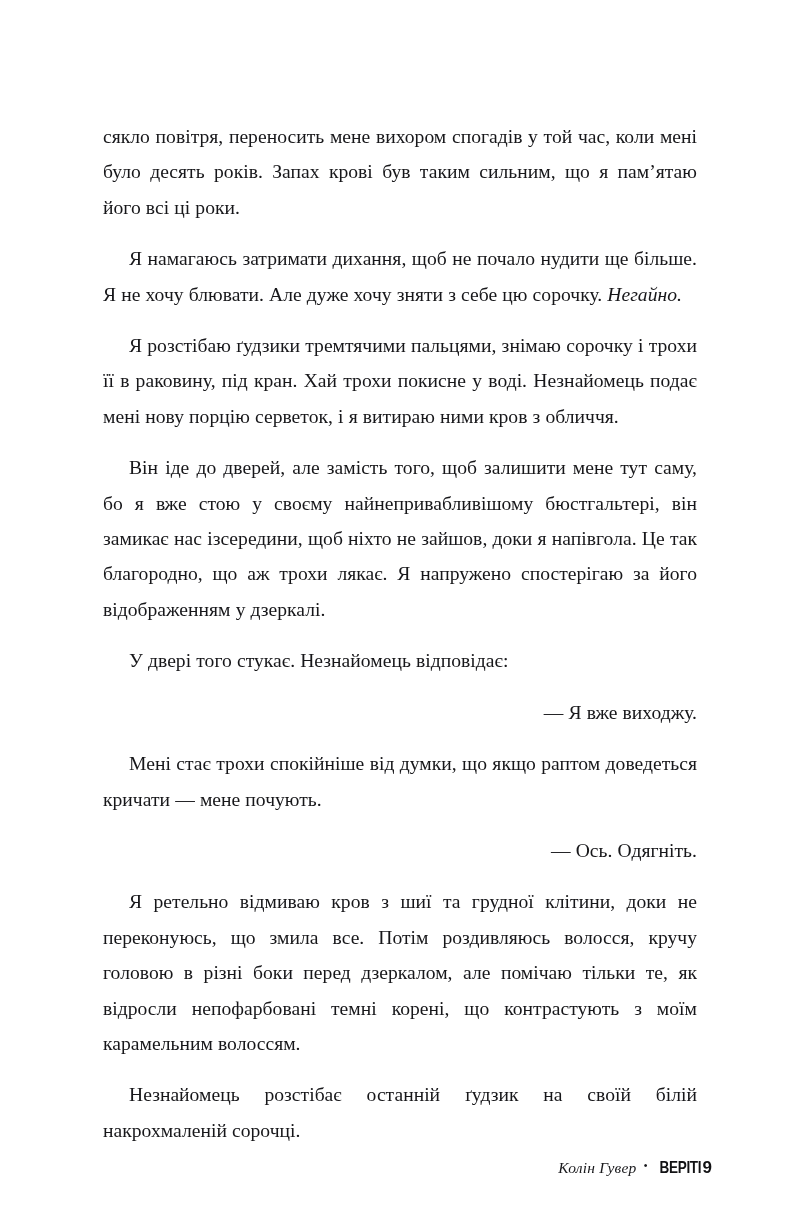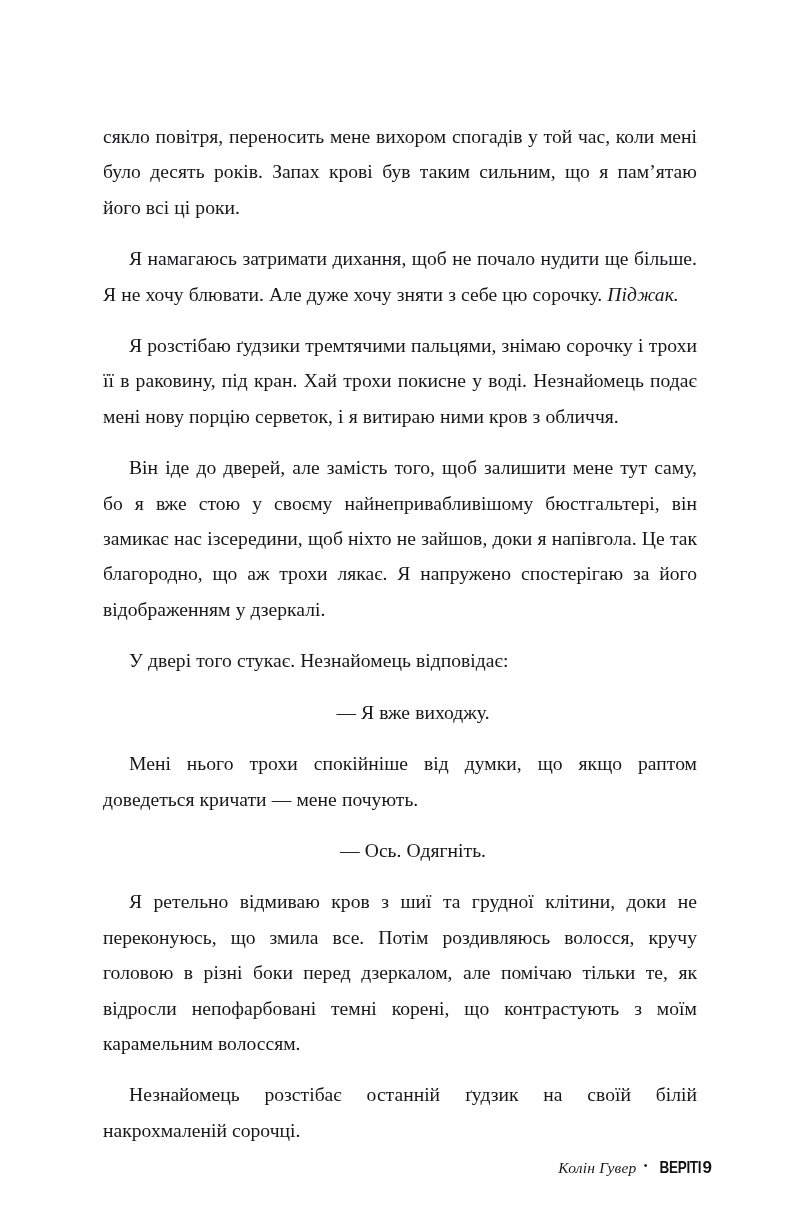--- a/index.html
+++ b/index.html
@@ -48,21 +48,21 @@
   .para.cont {
     text-indent: 0;
   }
 
   .para em {
     font-style: italic;
   }
 
   
   .para.dialogue {
-    text-align: center;
+    text-align: right;
   }
 
   .footer {
     position: absolute;
     right: 88px;
     top: 1158px;
     display: flex;
     align-items: baseline;
     gap: 7px;
     white-space: nowrap;
@@ -99,31 +99,31 @@
 </style>
 </head>
 <body>
 
 <div class="page">
 
   <div class="text-block">
 
     <p class="para cont">сякло повітря, переносить мене вихором спогадів у той час, коли мені було десять років. Запах крові був таким сильним, що я пам’ятаю його всі ці роки.</p>
 
-    <p class="para"><span>Я намагаюсь затримати дихання, щоб не почало нудити ще більше. Я не хочу блювати. Але дуже хочу зняти з себе цю сорочку. </span><em>Піджак.</em></p>
+    <p class="para"><span>Я намагаюсь затримати дихання, щоб не почало нудити ще більше. Я не хочу блювати. Але дуже хочу зняти з себе цю сорочку. </span><em>Негайно.</em></p>
 
     <p class="para">Я розстібаю ґудзики тремтячими пальцями, знімаю сорочку і трохи її в раковину, під кран. Хай трохи покисне у воді. Незнайомець подає мені нову порцію серветок, і я витираю ними кров з обличчя.</p>
 
     <p class="para">Він іде до дверей, але замість того, щоб залишити мене тут саму, бо я вже стою у своєму найнепривабливішому бюстгальтері, він замикає нас ізсередини, щоб ніхто не зайшов, доки я напівгола. Це так благородно, що аж трохи лякає. Я напружено спостерігаю за його відображенням у дзеркалі.</p>
 
     <p class="para">У двері того стукає. Незнайомець відповідає:</p>
 
     <p class="para dialogue">— Я вже виходжу.</p>
 
-    <p class="para">Мені нього трохи спокійніше від думки, що якщо раптом доведеться кричати — мене почують.</p>
+    <p class="para">Мені стає трохи спокійніше від думки, що якщо раптом доведеться кричати — мене почують.</p>
 
     <p class="para dialogue">— Ось. Одягніть.</p>
 
     <p class="para">Я ретельно відмиваю кров з шиї та грудної клітини, доки не переконуюсь, що змила все. Потім роздивляюсь волосся, кручу головою в різні боки перед дзеркалом, але помічаю тільки те, як відросли непофарбовані темні корені, що контрастують з моїм карамельним волоссям.</p>
 
     <p class="para">Незнайомець розстібає останній ґудзик на своїй білій накрохмаленій сорочці.</p>
 
 
   </div>
 

